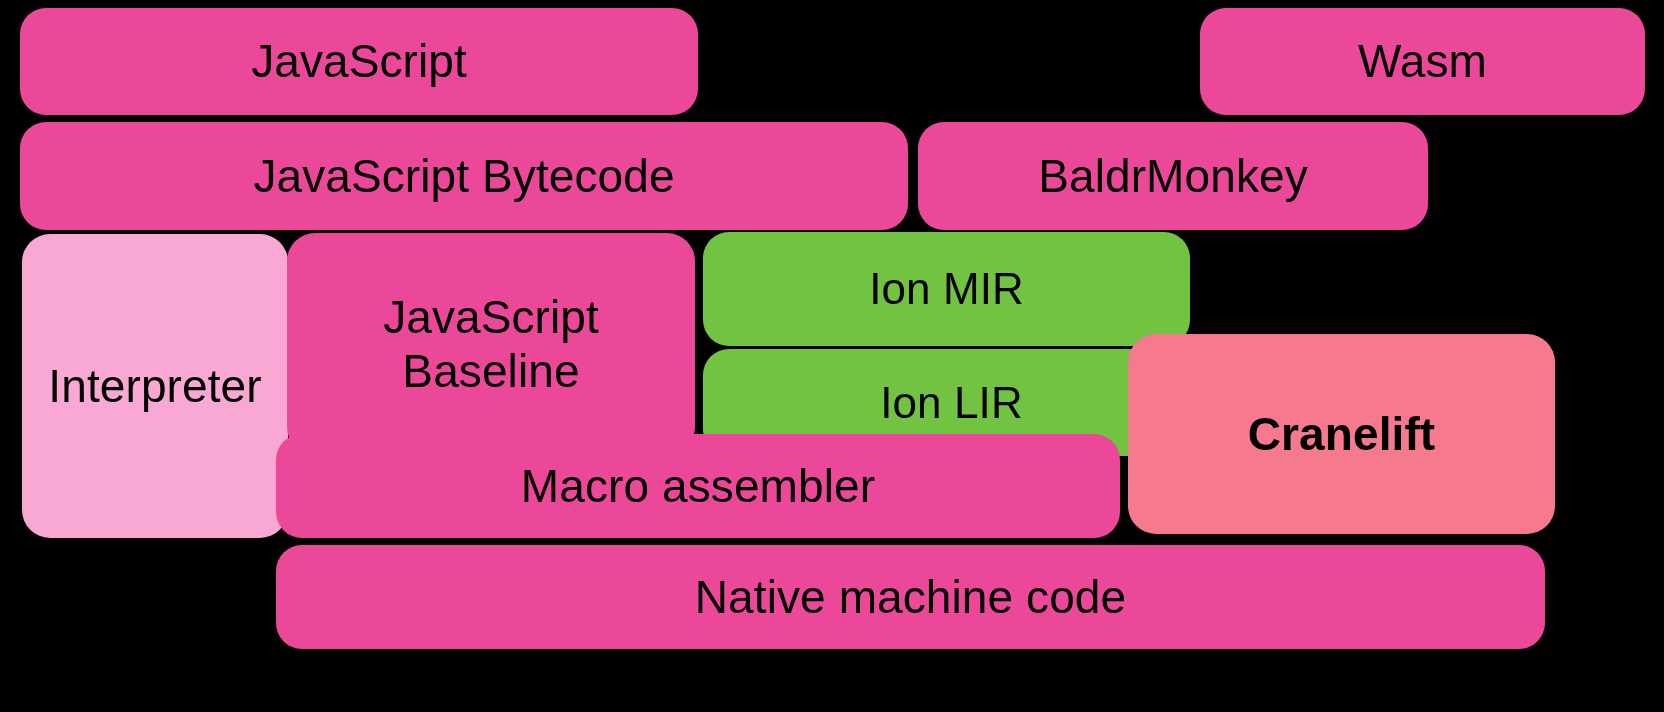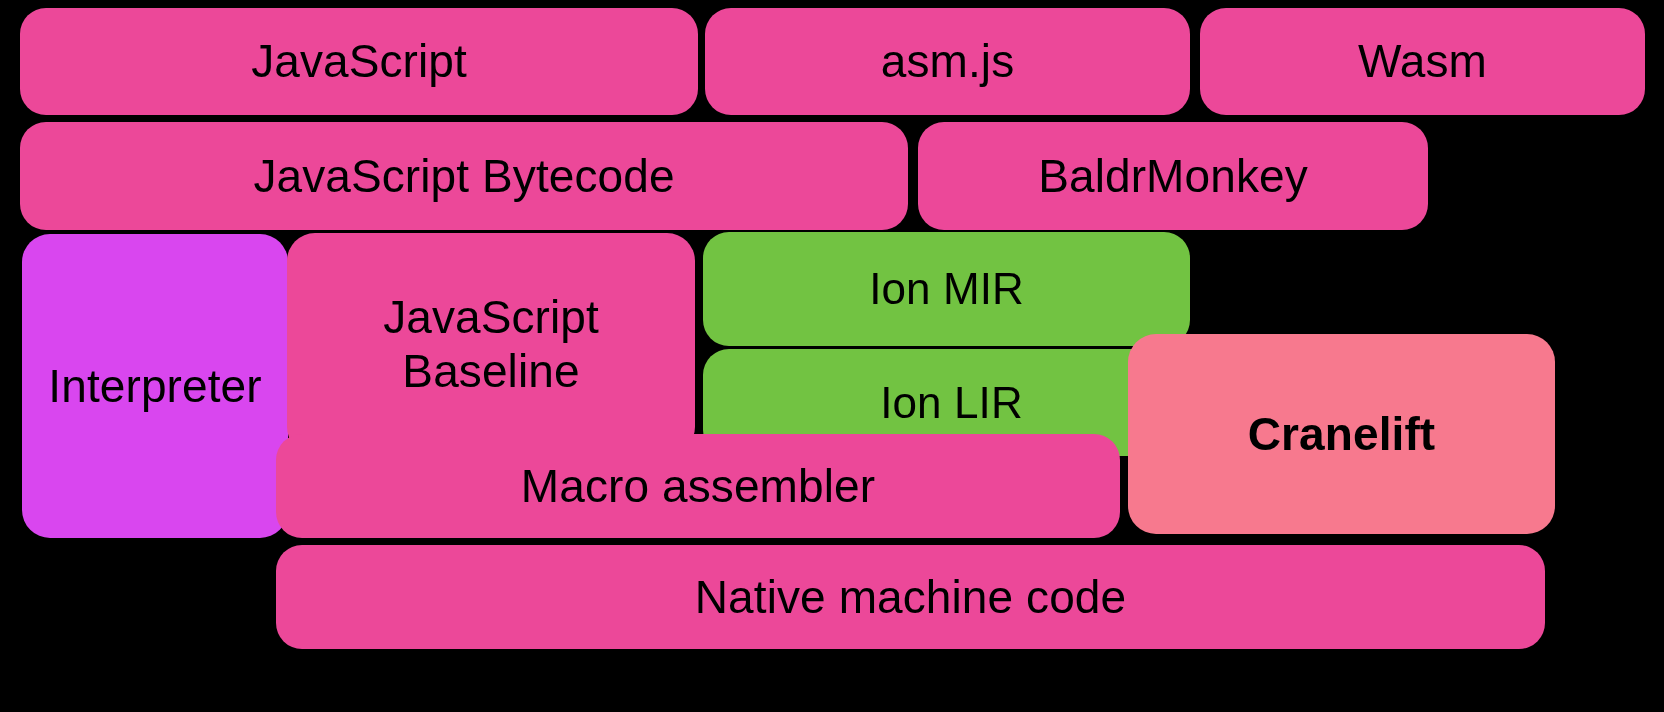--- a/index.html
+++ b/index.html
@@ -31,36 +31,33 @@
     border-radius: 26px;
     line-height: 1.18;
     letter-spacing: 0.1px;
     -webkit-font-smoothing: antialiased;
   }
   .node .lbl {
     display: block;
     white-space: pre-line;
   }
   .fill-white  { background: #ec4899; }
-  .fill-gray   { background: #d946ef; }
+  .fill-gray   { background: #f9a8d4; }
   .fill-green  { background: #72c342; }
   .fill-pink   { background: #f7798e; font-weight: bold; }
 </style>
 </head>
 <body>
 
 <div id="stage">
 
   <div class="node fill-white" style="left:20px; top:8px; width:678px; height:107px; font-size:46px;">
     <span class="lbl">JavaScript</span>
   </div>
 
-  <div class="node fill-white" style="left:705px; top:8px; width:485px; height:107px; font-size:46px;">
-    <span class="lbl">asm.js</span>
-  </div>
 
   <div class="node fill-white" style="left:1200px; top:8px; width:445px; height:107px; font-size:46px;">
     <span class="lbl">Wasm</span>
   </div>
 
   <div class="node fill-white" style="left:20px; top:122px; width:888px; height:108px; font-size:46px;">
     <span class="lbl">JavaScript Bytecode</span>
   </div>
 
   <div class="node fill-white" style="left:918px; top:122px; width:510px; height:108px; font-size:46px;">

